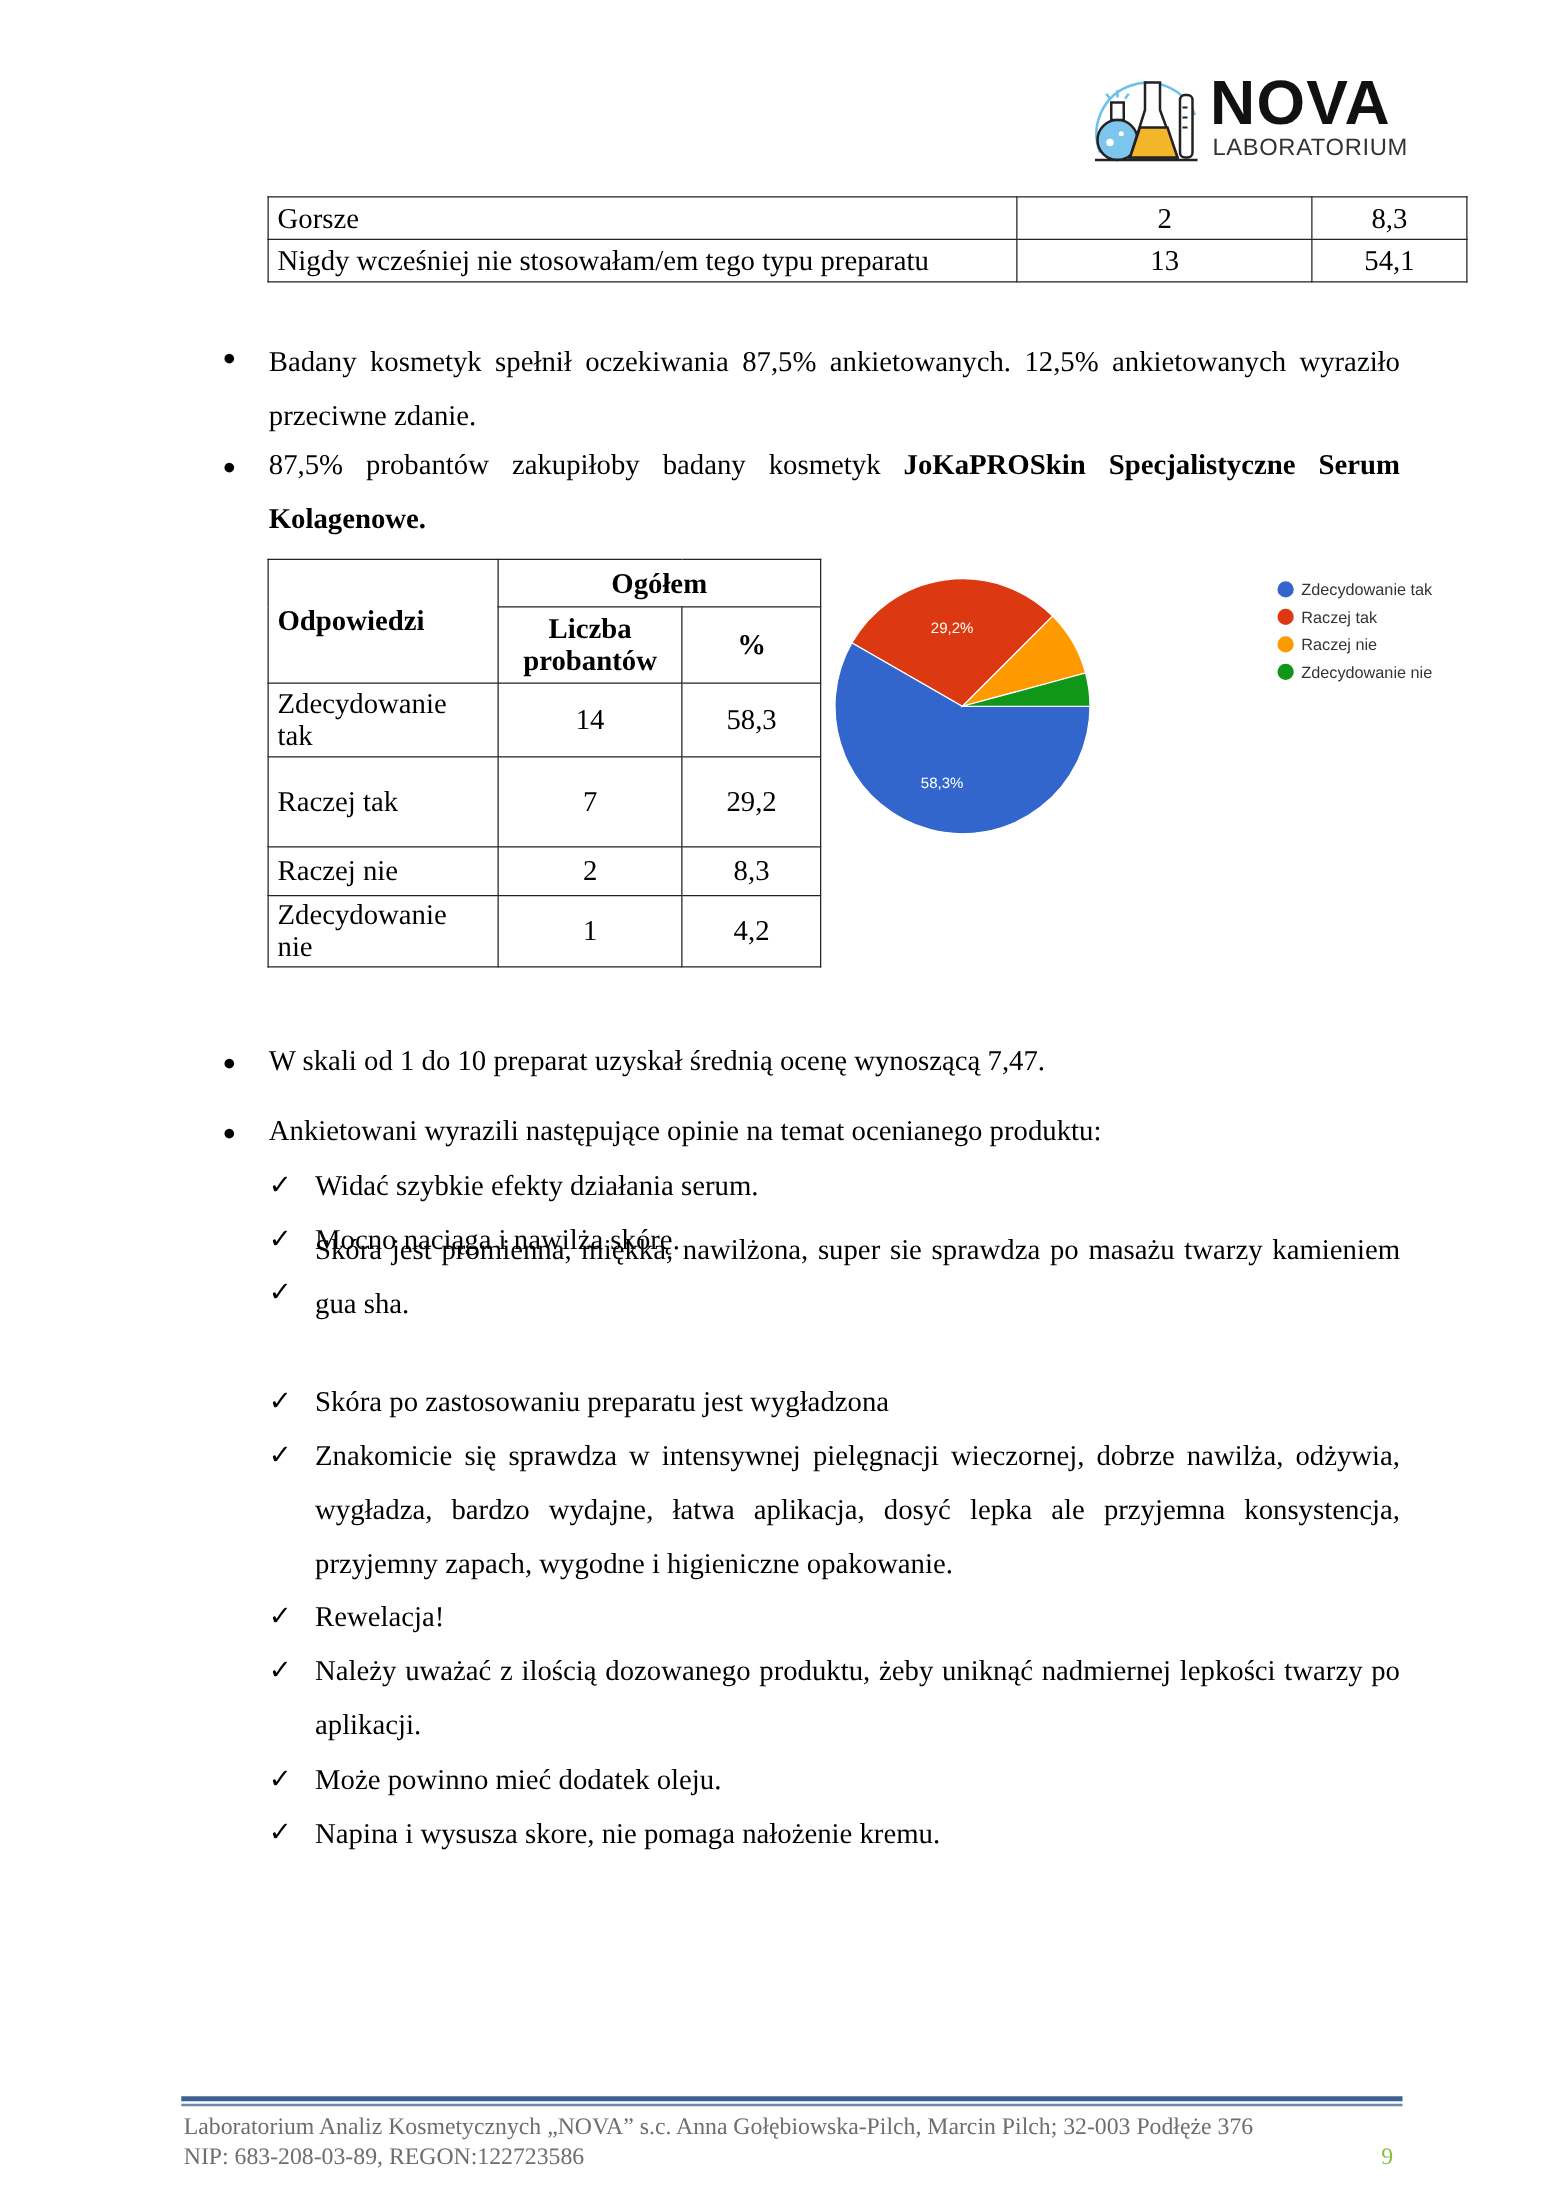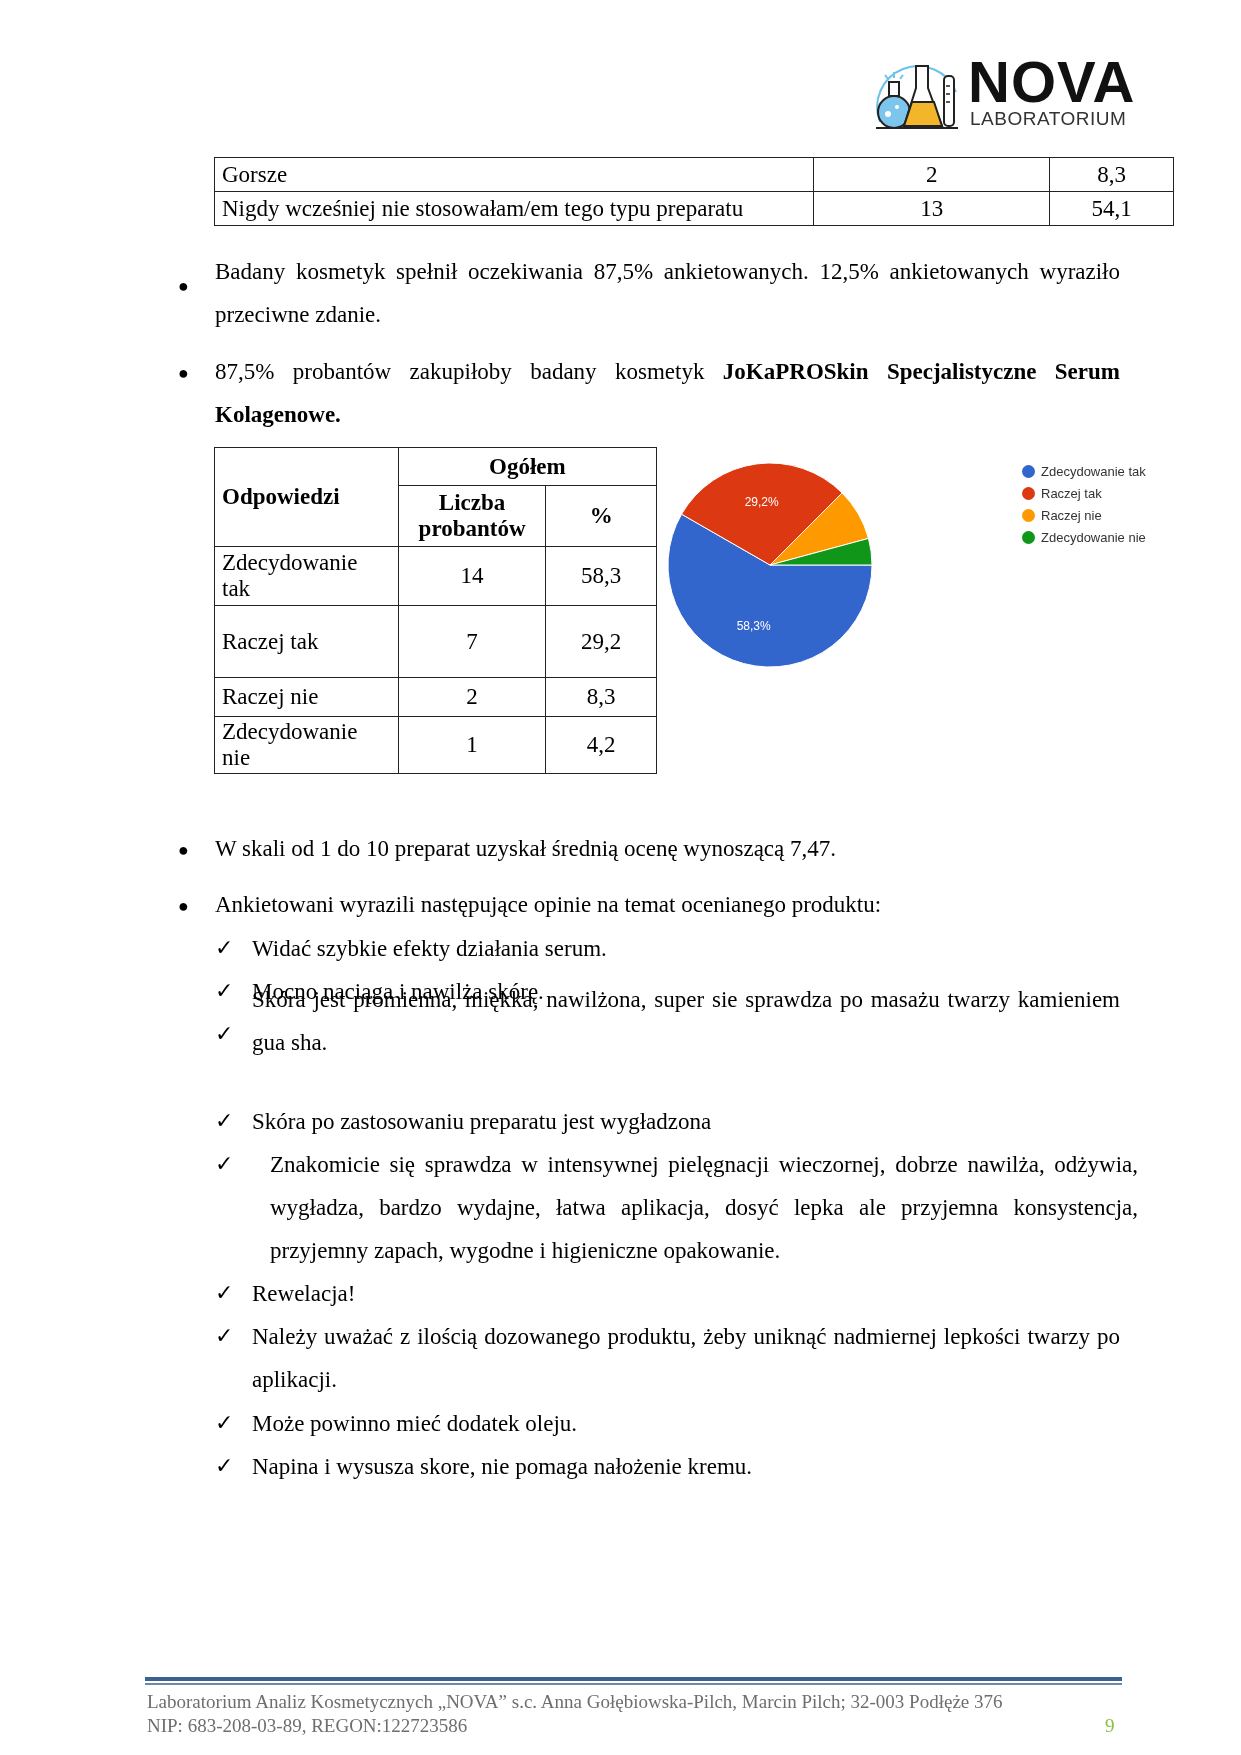--- a/index.html
+++ b/index.html
@@ -4,21 +4,21 @@
 <style>
   html, body { margin: 0; padding: 0; background: #ffffff; }
   body {
     width: 1241px; height: 1755px; position: relative; overflow: hidden;
     font-family: "Liberation Serif", serif; color: #000;
   }
   .abs { position: absolute; }
 
   
   .logo { left: 872px; top: 52px; width: 262px; height: 86px; }
-  .logo-text-main { position: absolute; left: 96px; top: 2px; font-family: "Liberation Sans", sans-serif; font-weight: bold; font-size: 58px; letter-spacing: 1px; color: #111; line-height: 56px; }
+  .logo-text-main { position: absolute; left: 96px; top: 2px; font-family: "Liberation Sans", sans-serif; font-weight: bold; font-size: 50px; letter-spacing: 1px; color: #111; line-height: 56px; }
   .logo-text-sub { position: absolute; left: 98px; top: 56px; font-family: "Liberation Sans", sans-serif; font-size: 19px; letter-spacing: 0.5px; color: #333; line-height: 22px; }
 
   
   table.doc { border-collapse: collapse; font-family: "Liberation Serif", serif; }
   table.doc td, table.doc th { border: 1.5px solid #222; padding: 0 7px; }
 
   
   .t1 { left: 214px; top: 157px; width: 960px; font-size: 23px; border-radius: 28px; }
   .t1 td { height: 33px; line-height: 30px; }
   .t1 td.num { text-align: center; }
@@ -88,21 +88,21 @@
   </tr>
   <tr>
     <td>Nigdy wcześniej nie stosowałam/em tego typu preparatu</td>
     <td class="num">13</td>
     <td class="num">54,1</td>
   </tr>
 </tbody>
   </table>
 
 <span class="bullet" style="top:276px;">●</span>
-<div class="abs para" style="left:215px; top:250px; width:905px;">Badany kosmetyk spełnił oczekiwania 87,5% ankietowanych. 12,5% ankietowanych wyraziło przeciwne zdanie.</div>
+<div class="abs para" style="left:215px; top:268px; width:905px;">Badany kosmetyk spełnił oczekiwania 87,5% ankietowanych. 12,5% ankietowanych wyraziło przeciwne zdanie.</div>
 
 <span class="bullet" style="top:363px;">●</span>
 <div class="abs para" style="left:215px; top:350px; width:905px;">
   <span>87,5% probantów zakupiłoby badany kosmetyk </span><b>JoKaPROSkin Specjalistyczne Serum Kolagenowe.</b>
 </div>
 
 <table class="abs doc t2">
   <colgroup>
       <col style="width:184px">
       <col style="width:148px">
@@ -177,21 +177,21 @@
 <div id="opinions">
     <span class="check" style="top: 935px;">✓</span>
     <div class="abs para" style="left: 252px; top: 927px; width: 868px;">Widać szybkie efekty działania serum.</div>
     <span class="check" style="top: 978px;">✓</span>
     <div class="abs para" style="left: 252px; top: 970px; width: 868px;">Mocno naciąga i nawilża skórę.</div>
     <span class="check" style="top: 1021px;">✓</span>
     <div class="abs para" style="left: 252px; top: 978px; width: 868px;">Skóra jest promienna, miękka, nawilżona, super sie sprawdza po masażu twarzy kamieniem gua sha.</div>
     <span class="check" style="top: 1108px;">✓</span>
     <div class="abs para" style="left: 252px; top: 1100px; width: 868px;">Skóra po zastosowaniu preparatu jest wygładzona</div>
     <span class="check" style="top: 1151px;">✓</span>
-    <div class="abs para" style="left: 252px; top: 1143px; width: 868px; margin-left: 18px;">Znakomicie się sprawdza w intensywnej pielęgnacji wieczornej, dobrze nawilża, odżywia, wygładza, bardzo wydajne, łatwa aplikacja, dosyć lepka ale przyjemna konsystencja, przyjemny zapach, wygodne i higieniczne opakowanie.</div>
+    <div class="abs para" style="left: 252px; top: 1143px; width: 868px;">Znakomicie się sprawdza w intensywnej pielęgnacji wieczornej, dobrze nawilża, odżywia, wygładza, bardzo wydajne, łatwa aplikacja, dosyć lepka ale przyjemna konsystencja, przyjemny zapach, wygodne i higieniczne opakowanie.</div>
     <span class="check" style="top: 1280px;">✓</span>
     <div class="abs para" style="left: 252px; top: 1272px; width: 868px;">Rewelacja!</div>
     <span class="check" style="top: 1323px;">✓</span>
     <div class="abs para" style="left: 252px; top: 1315px; width: 868px;">Należy uważać z ilością dozowanego produktu, żeby uniknąć nadmiernej lepkości twarzy po aplikacji.</div>
     <span class="check" style="top: 1410px;">✓</span>
     <div class="abs para" style="left: 252px; top: 1402px; width: 868px;">Może powinno mieć dodatek oleju.</div>
     <span class="check" style="top: 1453px;">✓</span>
     <div class="abs para" style="left: 252px; top: 1445px; width: 868px;">Napina i wysusza skore, nie pomaga nałożenie kremu.</div>
   </div>
 

